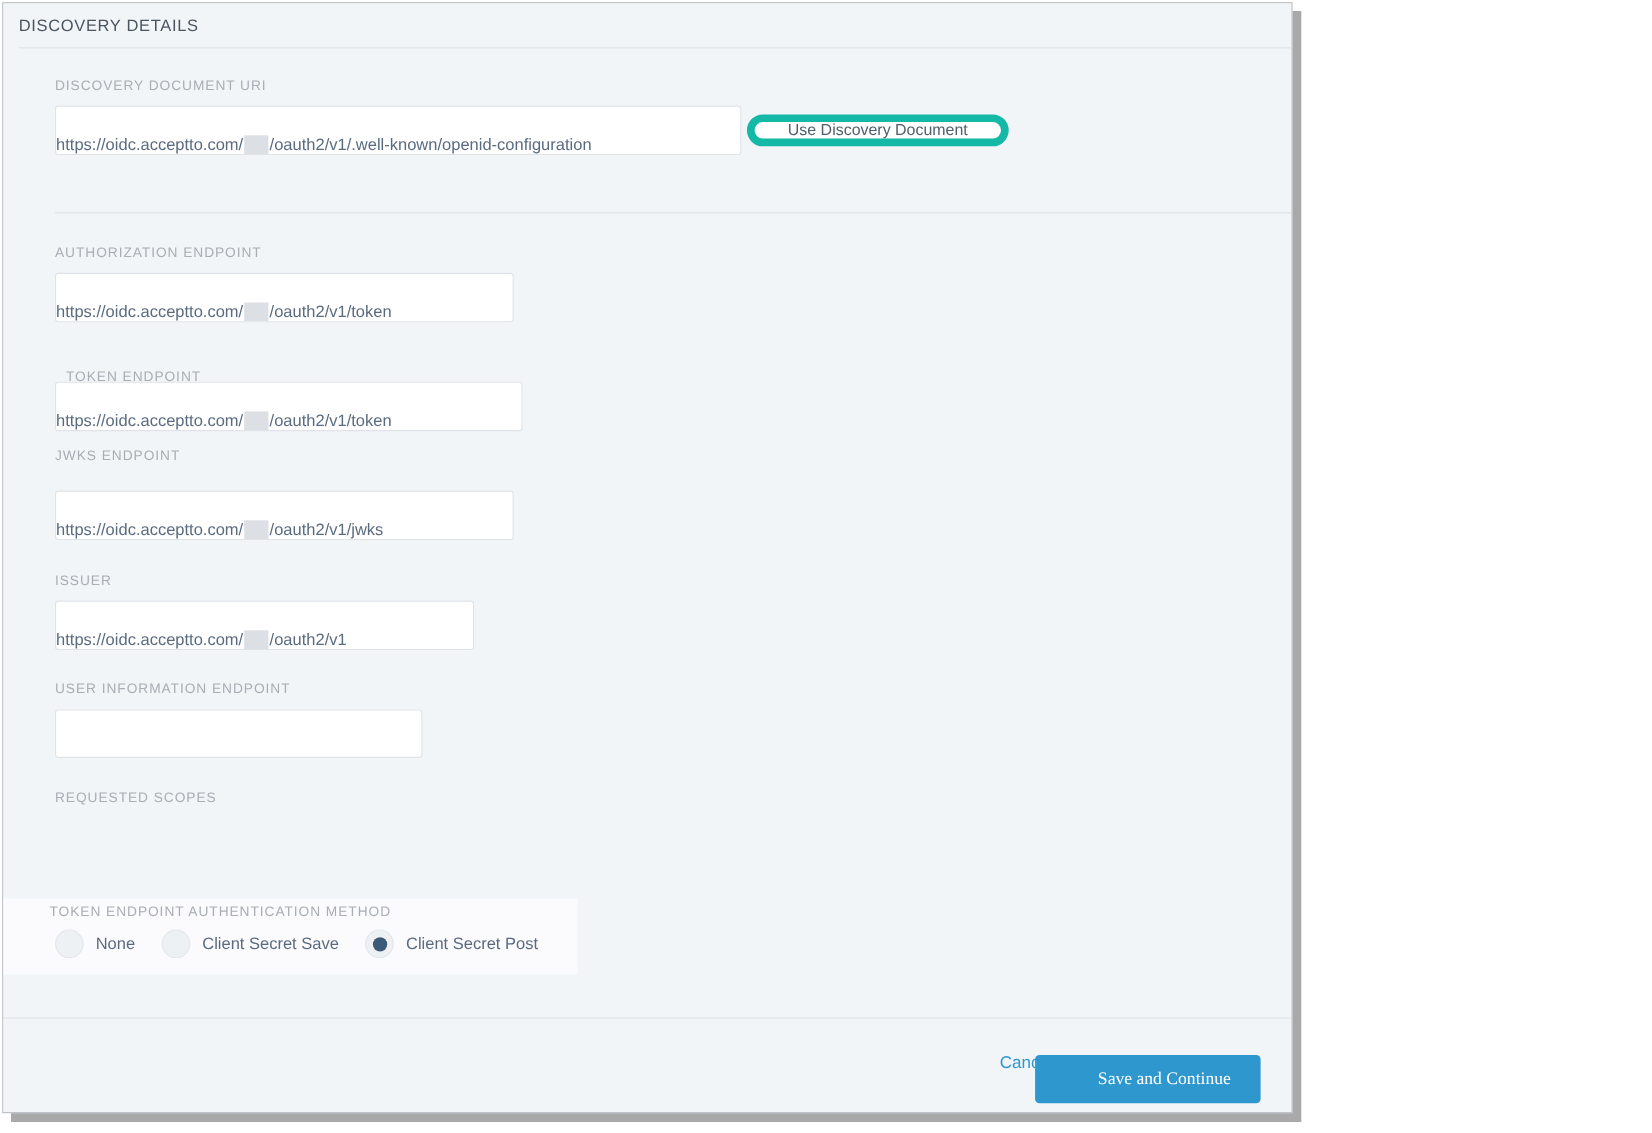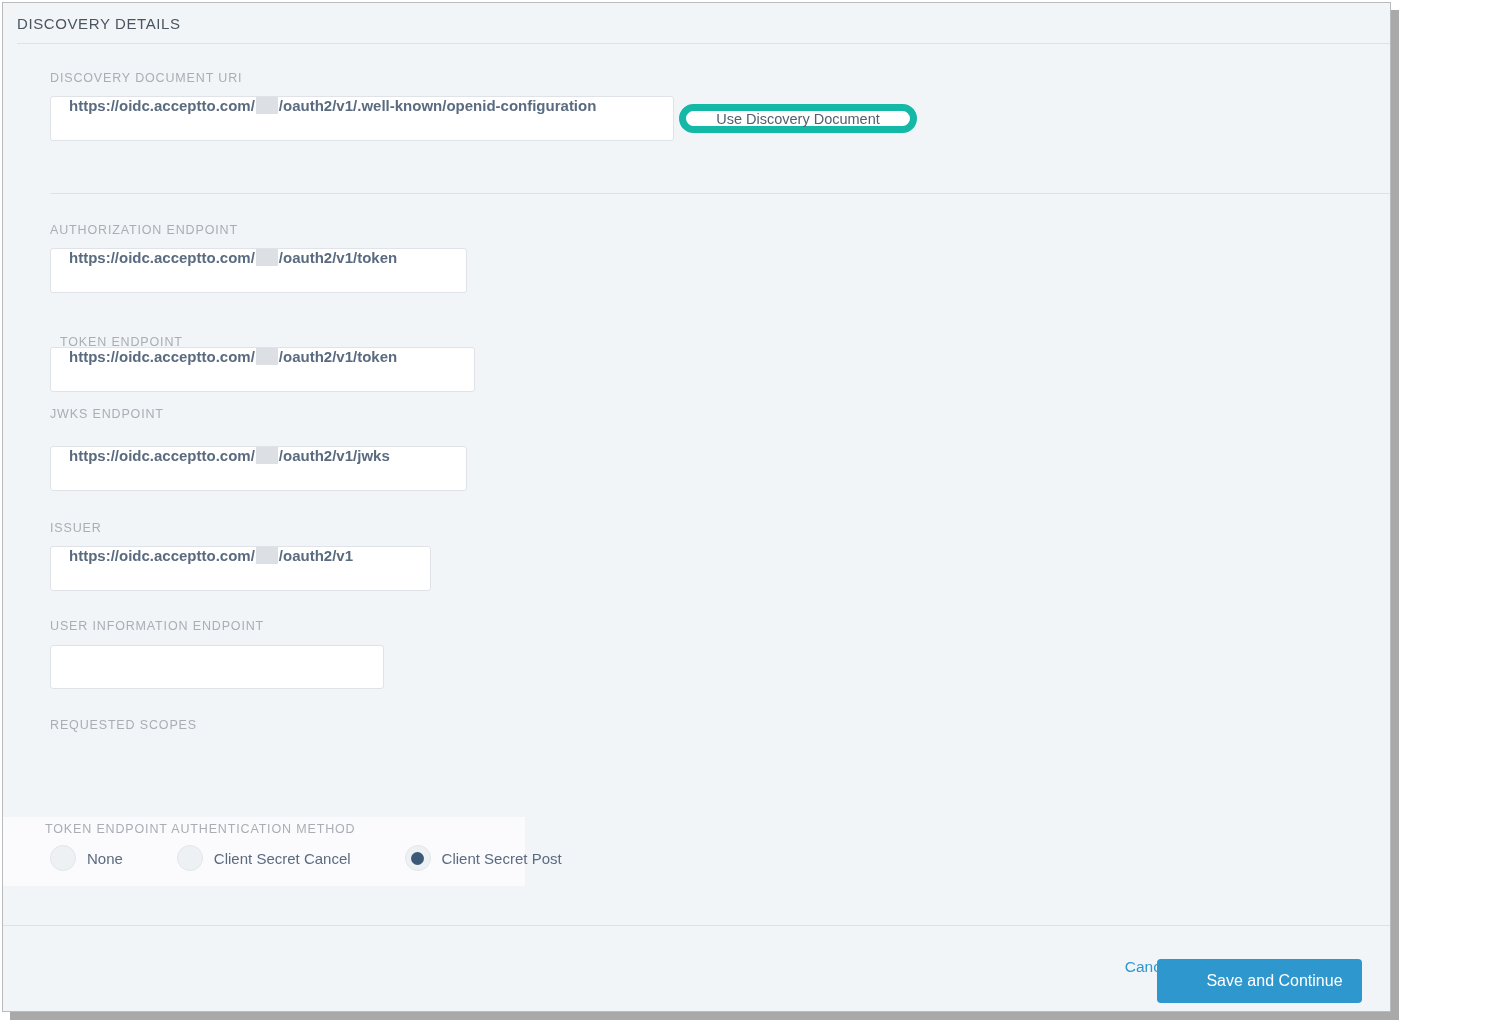--- a/index.html
+++ b/index.html
@@ -13,21 +13,21 @@
     height: 1030px;
     overflow: hidden;
     font-family: "Liberation Sans", sans-serif;
   }
 
   
   #window-frame {
     position: absolute;
     left: 2px;
     top: 2px;
-    width: 1389px;
+    width: 1173px;
     height: 1010px;
     background: #f2f5f8;
     border: 1px solid #b9bcbf;
     box-shadow: 8px 8px 0 0 #a9a9a9;
     box-sizing: border-box;
     overflow: hidden;
   }
 
   
   #content-area {
@@ -65,27 +65,25 @@
     color: #a9aeb5;
     text-transform: uppercase;
     font-family: "Liberation Sans", sans-serif;
   }
   .text-input {
     background: #ffffff;
     border: 1px solid #dfe3e8;
     border-radius: 3px;
     box-sizing: border-box;
     display: flex;
-    align-items: flex-start;
-    padding-left: 18px;
+    align-items: flex-end;
     font-size: 15px;
     color: #5a6b80;
     white-space: nowrap;
     overflow: hidden;
-    font-weight: bold;
   }
   .redaction {
     display: inline-block;
     width: 22px;
     height: 17px;
     background: #dcdfe4;
     vertical-align: -3px;
     margin: 0 1px;
   }
 
@@ -140,21 +138,20 @@
   }
   #auth-method-label {
     position: absolute; left: 42px; top: 819px;
   }
   #auth-method-options {
     position: absolute;
     left: 47px;
     top: 842px;
     display: flex;
     align-items: center;
-    gap: 30px;
   }
   .radio-option {
     display: flex;
     align-items: center;
     margin-right: 24px;
     cursor: pointer;
   }
   .radio-dot {
     width: 26px;
     height: 26px;
@@ -207,21 +204,21 @@
     right: 28px;
     top: 33px;
     width: 205px;
     height: 44px;
     background: #2e97ce;
     color: #ffffff;
     border: none;
     border-radius: 4px;
     font-size: 16px;
     cursor: pointer;
-    font-family: Liberation Sans, sans-serif;
+    font-family: Liberation Serif, serif;
     padding-left: 36px;
   }
 </style>
 </head>
 <body>
 
 <div id="window-frame">
 
   <div id="content-area">
 
@@ -282,21 +279,21 @@
         <span class="radio-dot">
             <span class="inner"></span>
           </span>
         <span class="radio-label">None</span>
       </div>
 
       <div class="radio-option">
         <span class="radio-dot">
             <span class="inner"></span>
           </span>
-        <span class="radio-label">Client Secret Cancel</span>
+        <span class="radio-label">Client Secret Save</span>
       </div>
 
       <div class="radio-option">
         <span class="radio-dot selected">
             <span class="inner"></span>
           </span>
         <span class="radio-label">Client Secret Post</span>
       </div>
 
     </div>

